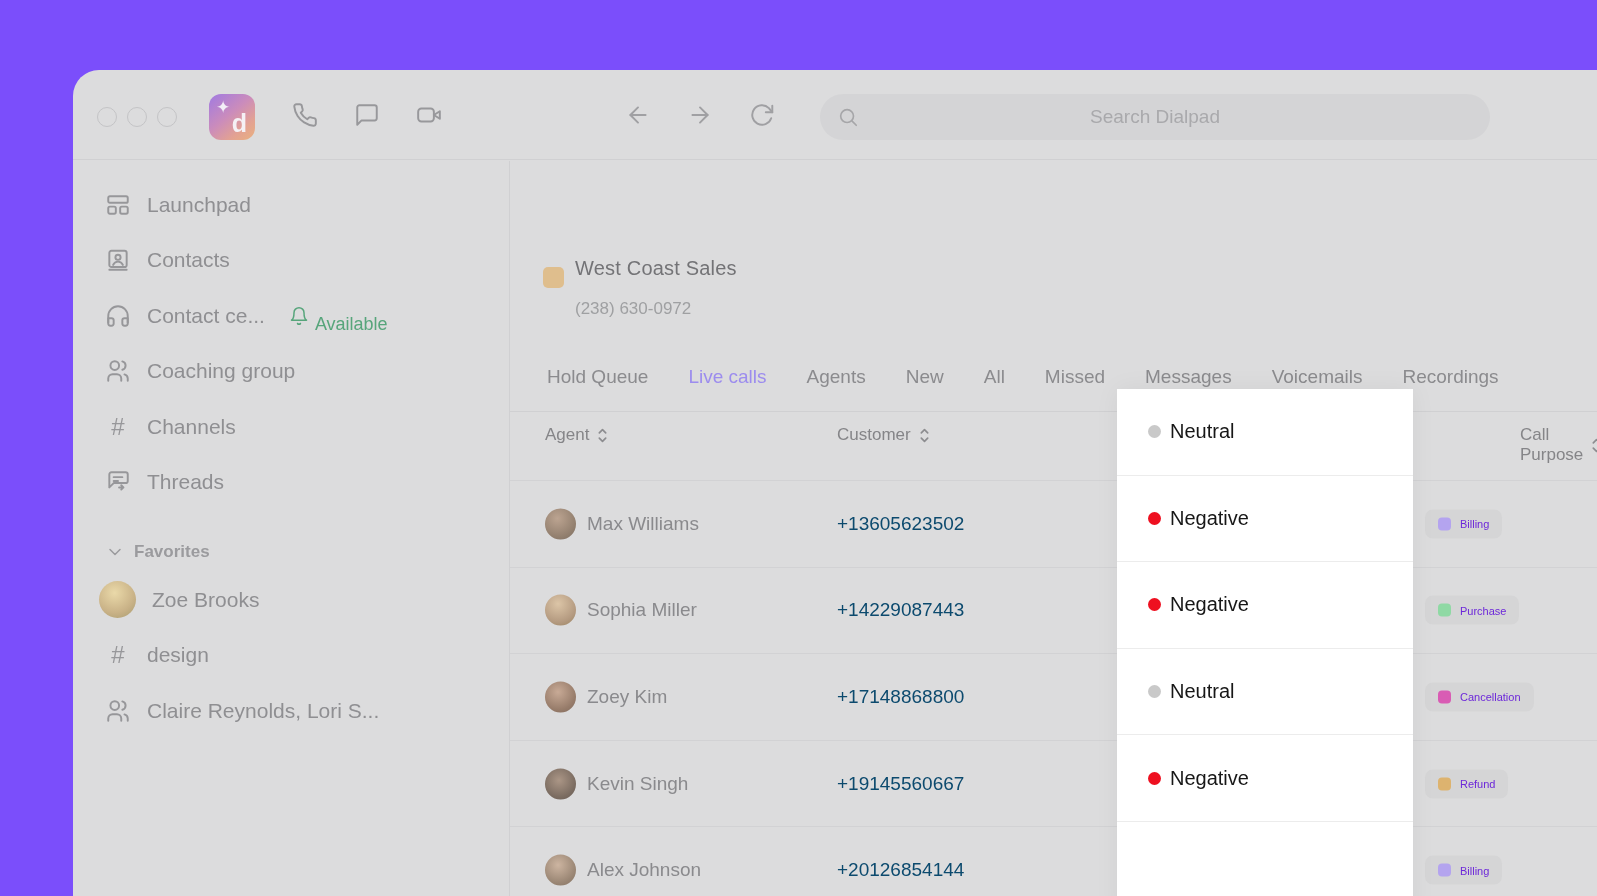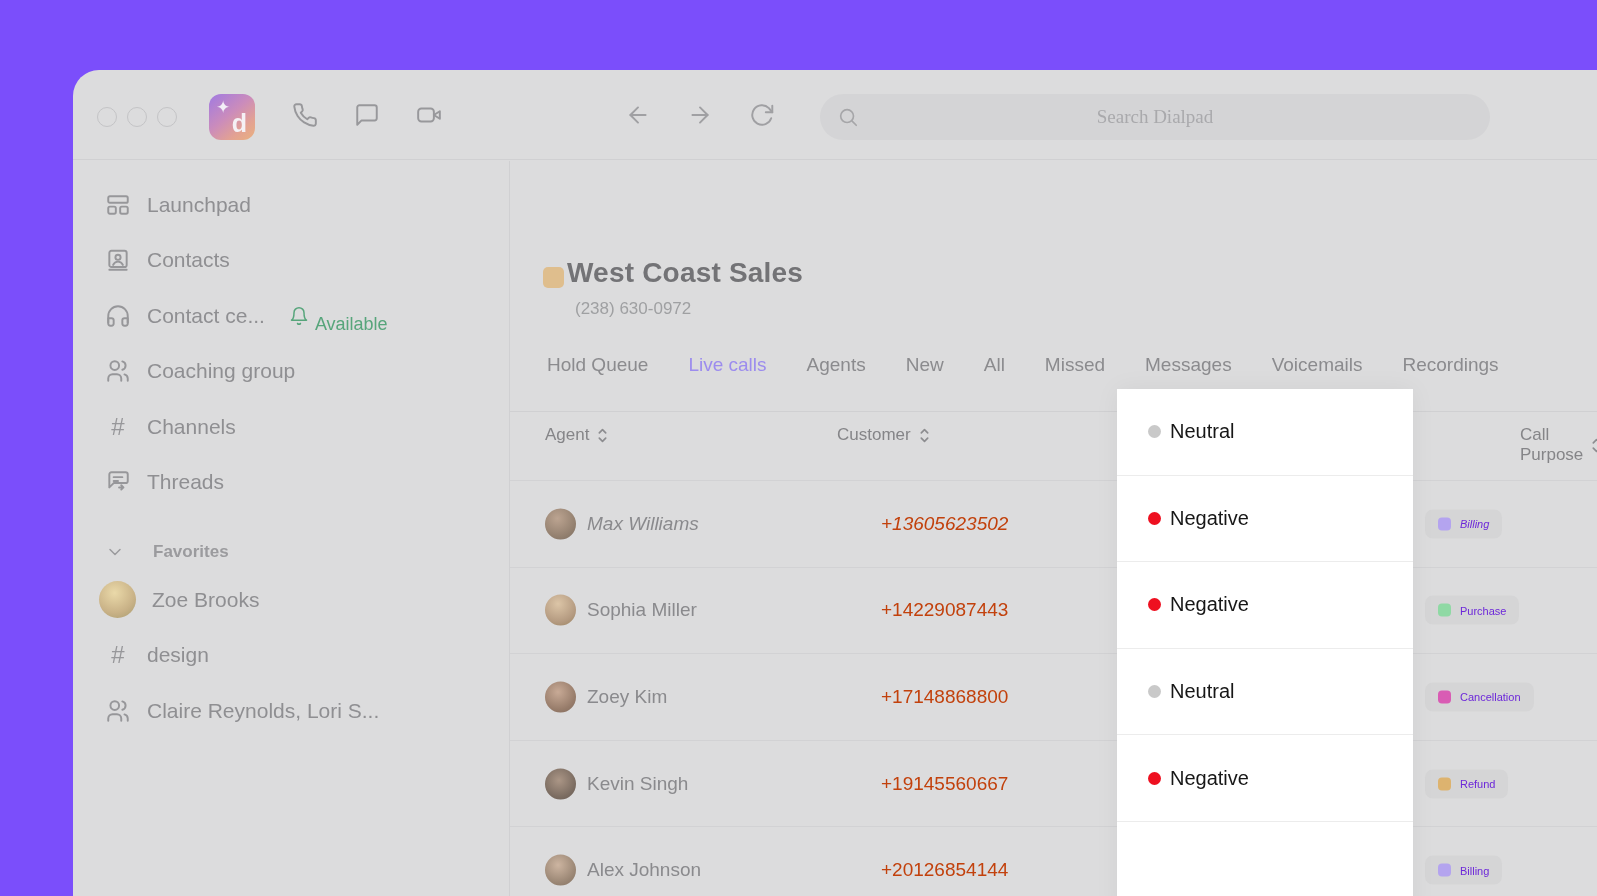--- a/index.html
+++ b/index.html
@@ -31,21 +31,21 @@
     background:linear-gradient(140deg,#a07ae2 0%,#cb8cbb 45%,#e3a292 75%,#e9b17f 100%);
   }
   .app-logo .spark { position:absolute; left:7px; top:3px; color:#f3eef7; font-size:17px; }
   .app-logo .dee { position:absolute; right:8px; bottom:2px; color:#f5f1f5; font-size:25px; font-weight:700; }
   .tool-icons { position:absolute; left:219px; top:32px; display:flex; gap:36px; color:#98989b; }
   .nav-icons  { position:absolute; left:552px; top:32px; display:flex; gap:36px; color:#a0a0a3; }
   .tool-icons svg, .nav-icons svg { width:26px; height:26px; }
   .searchbar {
     position:absolute; left:747px; top:24px; width:670px; height:46px;
     background:#d4d4d6; border-radius:23px;
-    display:flex; align-items:center;font-family:Liberation Serif, serif;
+    display:flex; align-items:center;
   }
   .searchbar svg { width:22px; height:22px; color:#a6a6a9; margin-left:17px; flex:none; }
   .searchbar input {
     flex:1; height:100%; background:transparent; border:none; outline:none;
     font-family:inherit; font-size:19px; color:#77777a; text-align:center;
     padding-right:39px;
   }
   .searchbar input::placeholder { color:#a9a9ac; }
   
   .sidebar {
@@ -58,55 +58,55 @@
     color:#8f8f92; font-size:21px; cursor:default;
   }
   .side-item .icn { width:26px; height:26px; color:#97979a; margin-right:16px; flex:none; display:flex; }
   .side-item .icn svg { width:26px; height:26px; }
   .side-item .hash-glyph { font-size:24px; color:#97979a; width:26px; text-align:center; margin-right:16px; }
   .side-status { display:flex; align-items:center; margin-left:24px; gap:6px; }
   .side-status svg { width:20px; height:20px; }
   .side-status .st-label { font-size:18px;margin-top:18px; }
   .fav-header {
     margin-top:22px; height:40px; display:flex; align-items:center; padding-left:32px;
-    color:#9b9b9e; font-size:17px; font-weight:700; gap:28px;
+    color:#9b9b9e; font-size:17px; font-weight:700; gap:9px;
   }
   .fav-header svg { width:20px; height:20px; color:#9b9b9e; }
   .fav-item { height:55.5px; display:flex; align-items:center; padding-left:26px; color:#8f8f92; font-size:21px; }
   .fav-item .avatar { width:37px; height:37px; border-radius:50%; margin-right:16px; flex:none; }
   .fav-item .icn { width:26px; height:26px; color:#97979a; margin:0 16px 0 6px; flex:none; display:flex; }
   .fav-item .hash-glyph { font-size:24px; color:#97979a; width:26px; text-align:center; margin:0 16px 0 6px; }
   
   .photo-zoe   { background:radial-gradient(circle at 42% 32%, #ead9a9, #c9b287 60%, #a69a6e); }
   .photo-maria { background:radial-gradient(circle at 45% 35%, #b7a192, #8d7a6d 65%, #6f6159); }
   .photo1 { background:radial-gradient(circle at 40% 32%, #bca491, #93806f 65%, #7b6c5f); }
   .photo2 { background:radial-gradient(circle at 42% 30%, #dcc5a7, #b49a80 65%, #97815c); }
   .photo3 { background:radial-gradient(circle at 42% 34%, #c8aa96, #977c6a 65%, #7d675a); }
   .photo4 { background:radial-gradient(circle at 45% 38%, #ab9686, #7b6c61 65%, #665a52); }
   .photo5 { background:radial-gradient(circle at 42% 34%, #cdb5a1, #9a8674 65%, #827060); }
   
   .main { position:absolute; left:437px; top:91px; right:0; bottom:0; }
   .chan-square { position:absolute; left:33px; top:106px; width:21px; height:21px; border-radius:5px; }
-  .page-title { position:absolute; left:57px; top:96px; font-size:28px; font-weight:700; color:#737376; letter-spacing:.2px; }
+  .page-title { position:absolute; left:65px; top:96px; font-size:20px; font-weight:400; color:#737376; letter-spacing:.2px; }
   .page-sub   { position:absolute; left:65px; top:138px; font-size:17px; color:#9fa0a2; }
   .tabs { position:absolute; left:37px; top:193px; right:0; height:36px; display:flex; gap:40px; overflow:hidden; white-space:nowrap; }
-  .tab { font-size:19px; color:#8b8b8e; position:relative; padding-bottom:12px; cursor:default; flex:none; }
+  .tab { font-size:19px; color:#8b8b8e; position:relative; padding-bottom:12px; cursor:default; flex:none;margin-top:12px; }
   .tab.active { color:#9c8cee; }
   .tab.active::after {
     content:""; position:absolute; left:-9px; right:-9px; bottom:-13px; height:4px;
     border-radius:2px; background:#8f7eea;
   }
   .tabs-divider { position:absolute; left:0; right:0; top:250px; height:1px; background:#d0d0d2; }
   .thead { position:absolute; left:0; right:0; top:264px; height:40px; }
   .th { position:absolute; display:flex; align-items:center; gap:7px; font-size:17px; color:#858588; }
   .th svg { width:13px; height:17px; color:#8d8d90; }
   .row { position:absolute; left:0; right:0; height:86.6px; border-top:1px solid #d2d2d4; }
   .row .avatar { position:absolute; left:35px; top:50%; transform:translateY(-50%); width:31px; height:31px; border-radius:50%; }
   .row .agent-name { position:absolute; left:77px; top:50%; transform:translateY(-50%); font-size:19px; color:#8a8a8d; }
-  .row .customer   { position:absolute; left:327px; top:50%; transform:translateY(-50%); font-size:19px; color:#c2410c;margin-left:44px; }
+  .row .customer   { position:absolute; left:327px; top:50%; transform:translateY(-50%); font-size:19px; color:#0c4a6e; }
   .row .badge {
     position:absolute; left:915px; top:50%; transform:translateY(-50%);
     display:inline-flex; align-items:center; gap:9px;
     background:#d5d5d6; border-radius:8px; padding:8px 13px;
   }
   .row .badge .sq { width:13px; height:13px; border-radius:4px; flex:none; }
   .row .badge .bl { font-size:11px; font-weight:500; color:#6d28d9;text-align:center; }
   
   .spotlight {
     position:absolute; left:1044px; top:319px; width:296px; bottom:0;
@@ -309,21 +309,21 @@
           <span>Call Purpose</span>
           <span style="display:flex">
             <svg viewBox="0 0 12 16" fill="none" stroke="currentColor" stroke-width="1.6" stroke-linecap="round" stroke-linejoin="round">
               <polyline points="3 5.5 6 2.5 9 5.5"></polyline>
               <polyline points="3 10.5 6 13.5 9 10.5"></polyline>
             </svg>
           </span>
         </div>
       </div>
     <div id="rows">
-        <div class="row" style="top: 319px; font-style: italic;">
+        <div class="row" style="top: 319px;">
           <span class="avatar photo1"></span>
           <span class="agent-name">Max Williams</span>
           <span class="customer">+13605623502</span>
           <span class="badge">
             <span class="sq" style="background:#b4a4ef"></span>
             <span class="bl">Billing</span>
           </span>
         </div>
         <div class="row" style="top: 405.6px;">
           <span class="avatar photo2"></span>

